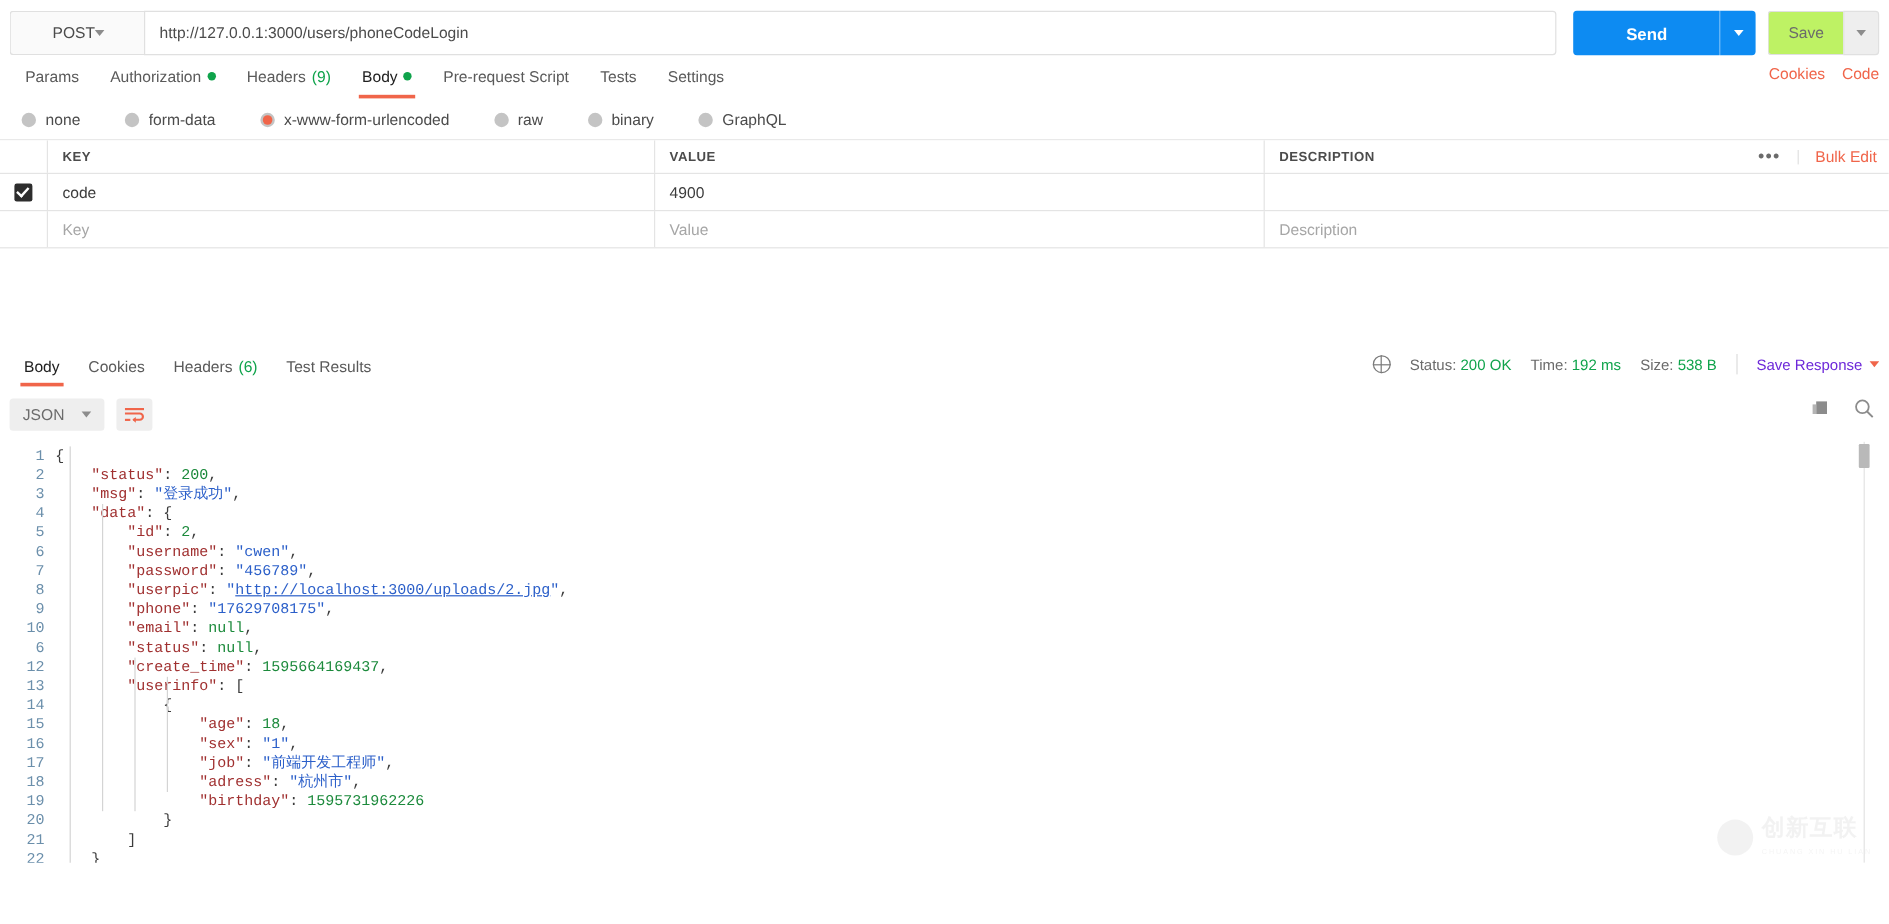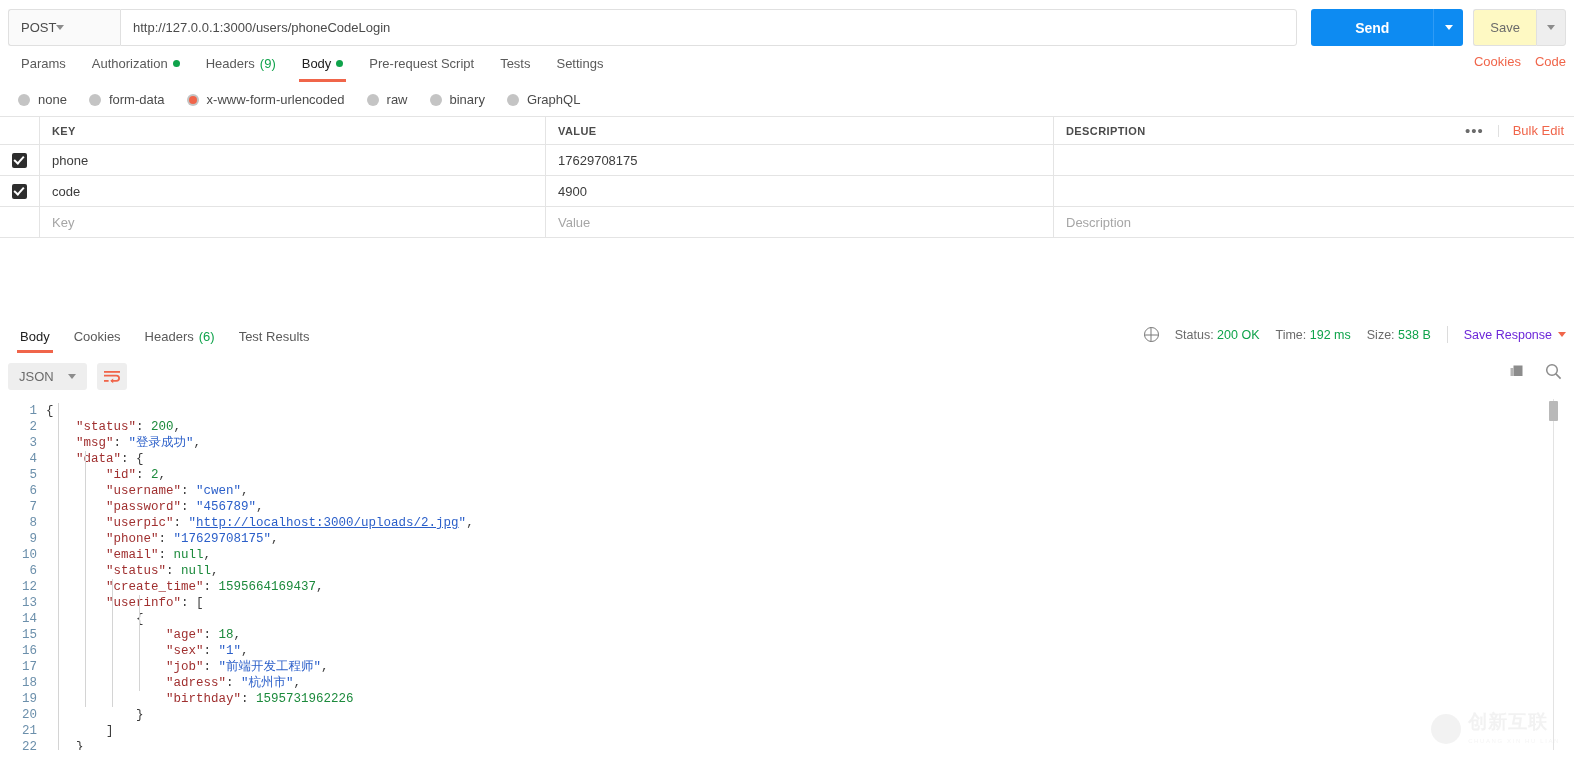--- a/index.html
+++ b/index.html
@@ -15,21 +15,21 @@
   
   .req-bar {
     display: flex;
     align-items: center;
     padding: 7px 8px 0 8px;
     height: 48px;
   }
   .method-box {
     display: flex;
     align-items: center;
-    justify-content: flex-start;
+    justify-content: center;
     width: 112px;
     height: 37px;
     border: 1px solid #e0e0e0;
     border-right: none;
     background: #fafafa;
     padding: 0 10px 0 12px;
     border-radius: 3px 0 0 3px;
     cursor: pointer;
     flex: 0 0 auto;
   }
@@ -72,21 +72,21 @@
     border-left: 1px solid #2f9bf5;
     width: 30px; height: 37px;
     border-radius: 0 3px 3px 0;
     cursor: pointer;
     display: flex; align-items: center; justify-content: center;
   }
   .send-caret-btn .caret { border-top-color: #ffffff; }
 
   .save-group { display: flex; margin-left: 10px; flex: 0 0 auto; }
   .save-btn {
-    background: #fef9c3;
+    background: #bef264;
     border: 1px solid #e0e0e0;
     border-right: none;
     color: #6b6b6b;
     font-size: 13px;
     height: 37px;
     padding: 0 16px;
     border-radius: 3px 0 0 3px;
     cursor: pointer;
     font-family: "Liberation Sans", sans-serif;
   }
@@ -144,21 +144,21 @@
     color: #f0654a;
     font-size: 13px;
     cursor: pointer;
   }
 
   
   .radio-row {
     display: flex;
     align-items: center;
     padding: 10px 8px 9px 18px;
-    gap: 22px;
+    gap: 37px;
   }
   .radio-item {
     display: flex;
     align-items: center;
     gap: 8px;
     cursor: pointer;
     font-size: 13px;
     color: #4b4b4b;
   }
   .radio-dot {
@@ -550,34 +550,20 @@
     </div>
     <div class="cell-desc">
       <span class="col-head">DESCRIPTION</span>
       <span class="desc-head-right">
         <span class="ellipsis-btn">•••</span>
         <span class="link-orange">Bulk Edit</span>
       </span>
     </div>
   </div>
 
-  <div class="kv-row">
-    <div class="cell-check">
-      <span class="checkbox"></span>
-    </div>
-    <div class="cell-key">
-      <span class="cell-txt">phone</span>
-    </div>
-    <div class="cell-value">
-      <span class="cell-txt">17629708175</span>
-    </div>
-    <div class="cell-desc">
-      <span class="cell-txt"></span>
-    </div>
-  </div>
 
   <div class="kv-row">
     <div class="cell-check">
       <span class="checkbox"></span>
     </div>
     <div class="cell-key">
       <span class="cell-txt">code</span>
     </div>
     <div class="cell-value">
       <span class="cell-txt">4900</span>

